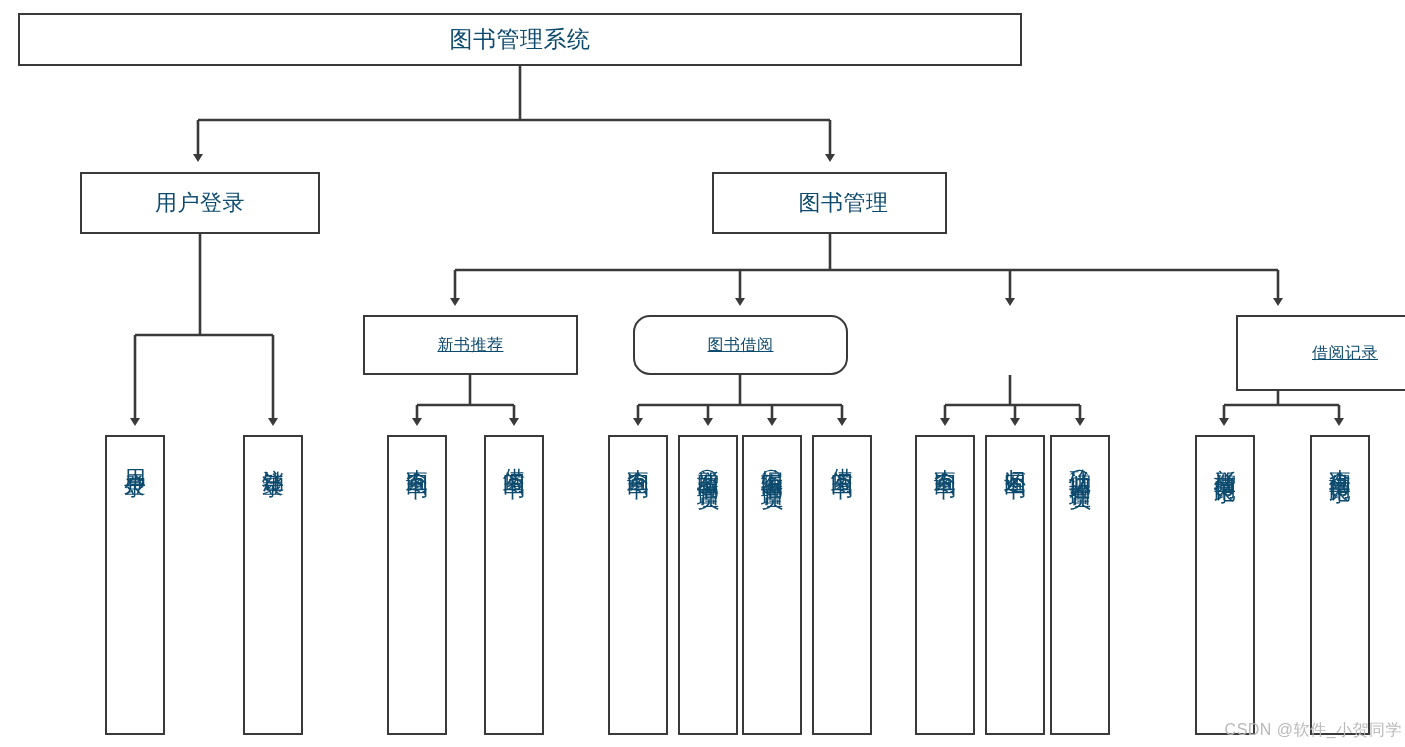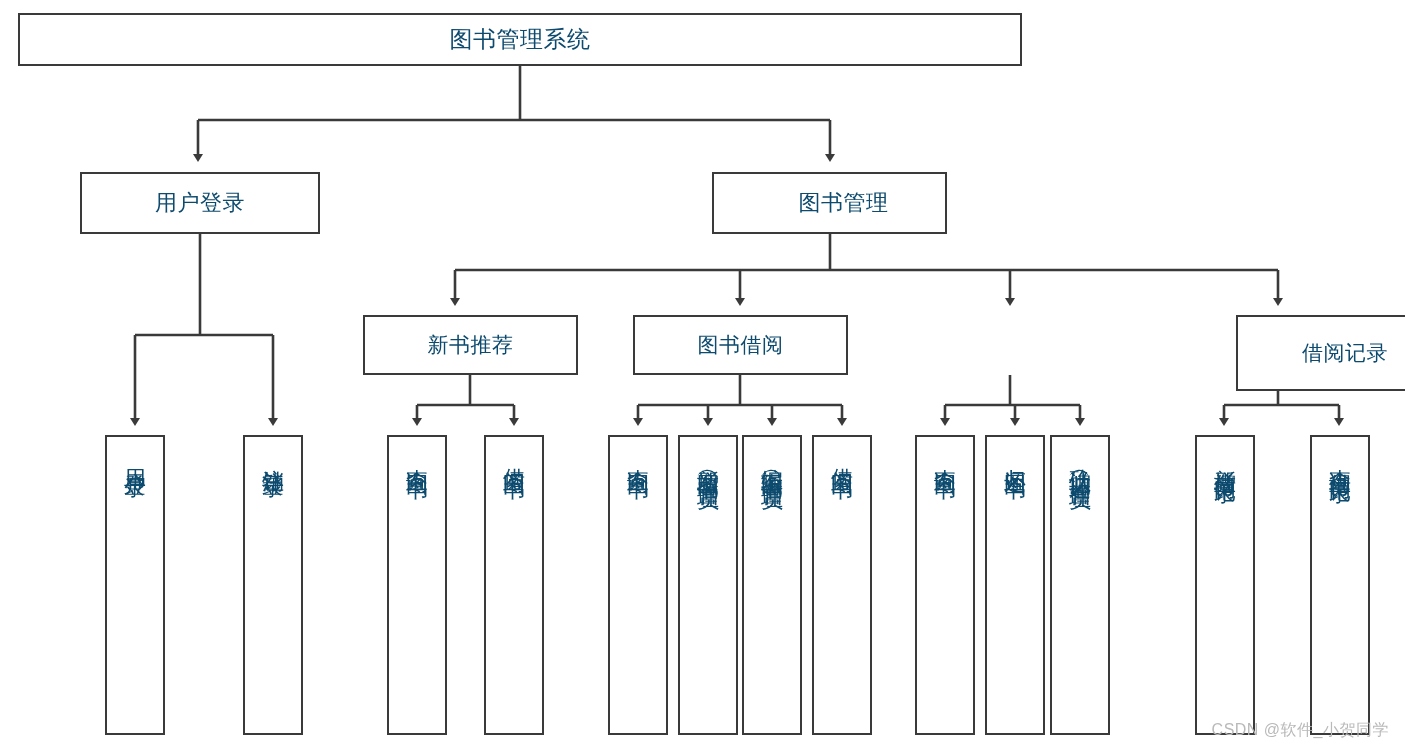--- a/index.html
+++ b/index.html
@@ -50,25 +50,25 @@
     padding-top: 14px;
   }
   .node.vert .lbl {
     writing-mode: vertical-rl;
     text-orientation: upright;
     letter-spacing: 3px;
     line-height: 1;
   }
   #node-root .lbl { font-size: 23px; }
   .lvl1 .lbl { font-size: 22px; }
-  .lvl2 .lbl { font-size: 21px; }
+  .lvl2 .lbl { font-size: 16px; text-decoration: underline; }
   .leaf .lbl { font-size: 22px; }
   #watermark {
     position: absolute;
-    right: 16px;
+    right: 3px;
     bottom: 6px;
     font-size: 16px;
     color: #b9b9b9;
     white-space: nowrap;
     letter-spacing: 0.5px;
   }
 </style>
 </head>
 <body>
 
@@ -132,21 +132,21 @@
   <div class="node horiz lvl1" style="left:80px; top:172px; width:240px; height:62px;">
     <span class="lbl">用户登录</span>
   </div>
   <div class="node horiz lvl1" style="left:712px; top:172px; width:235px; height:62px;padding-left:28px;">
     <span class="lbl">图书管理</span>
   </div>
 
   <div class="node horiz lvl2" style="left:363px; top:315px; width:215px; height:60px;">
     <span class="lbl">新书推荐</span>
   </div>
-  <div class="node horiz lvl2" style="left:633px; top:315px; width:215px; height:60px;">
+  <div class="node horiz lvl2" style="left:633px; top:315px; width:215px; height:60px;border-radius:17px;">
     <span class="lbl">图书借阅</span>
   </div>
   <div class="node horiz lvl2" style="left:1236px; top:315px; width:218px; height:76px;">
     <span class="lbl">借阅记录</span>
   </div>
 
   <div class="node vert leaf" style="left:105px; top:435px; width:60px; height:300px;">
     <span class="lbl">用户登录</span>
   </div>
   <div class="node vert leaf" style="left:243px; top:435px; width:60px; height:300px;">

